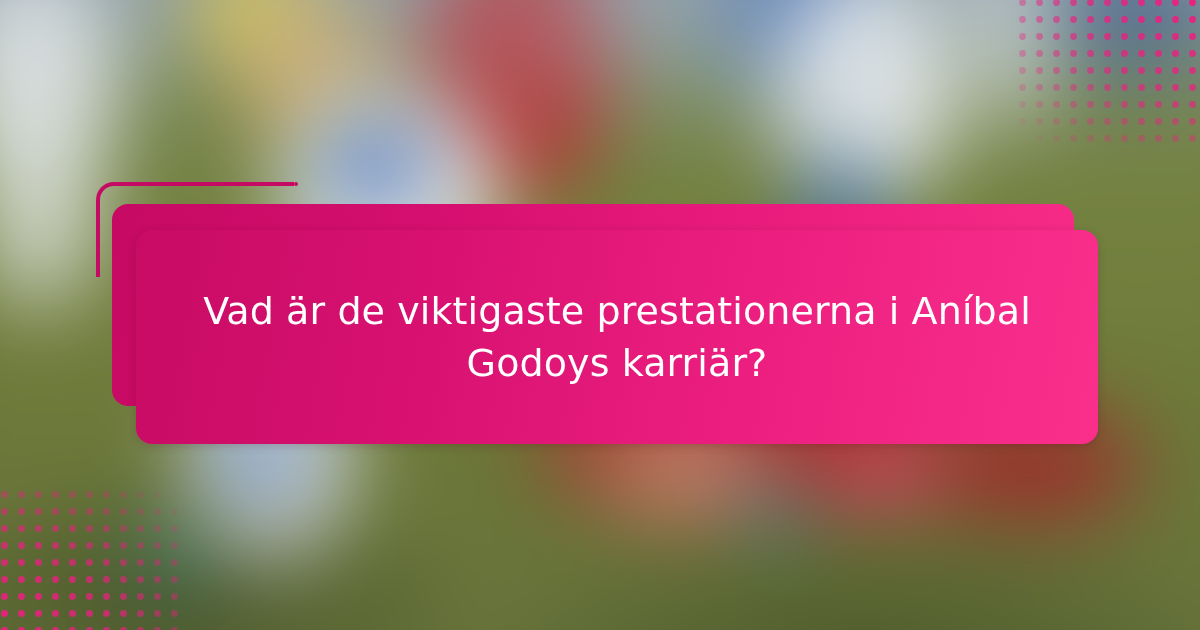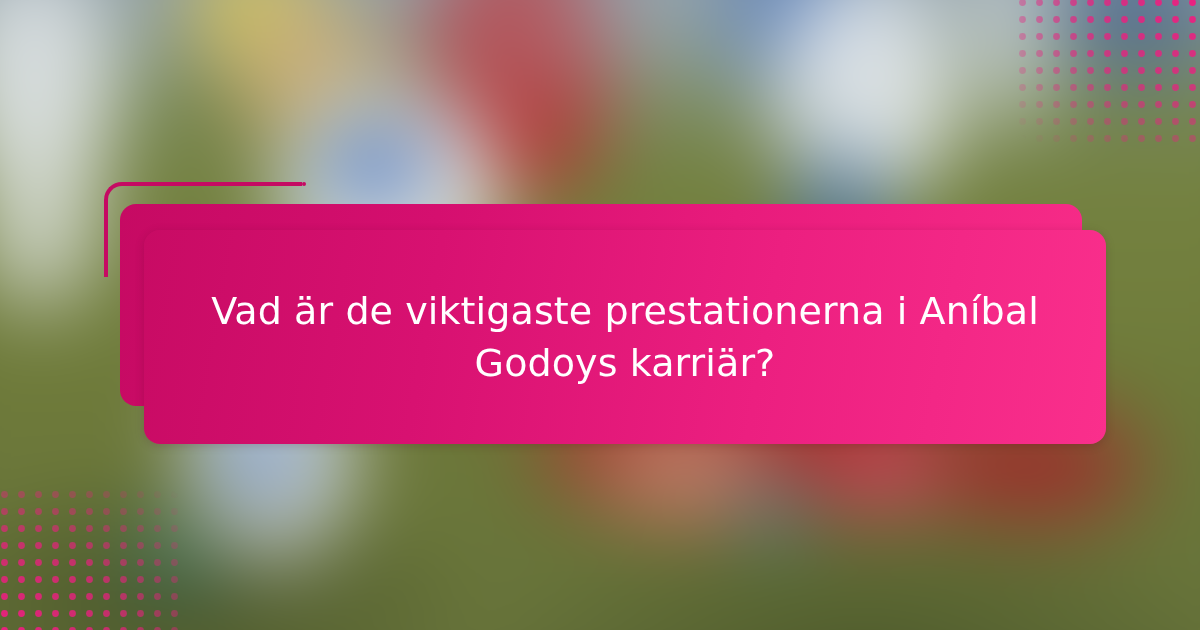--- a/index.html
+++ b/index.html
@@ -62,21 +62,21 @@
     height: 150px;
     pointer-events: none;
   }
   .dots-tr { top: -6px; right: -4px; }
   .dots-bl { bottom: -6px; left: -4px; }
   .dots svg { display: block; width: 100%; height: 100%; }
 
   
   .card-stack {
     position: absolute;
-    left: 104px;
+    left: 96px;
     top: 182px;
     width: 1002px;
     height: 264px;
   }
   .card-outline {
     position: absolute;
     left: 0;
     top: 0;
     width: 198px;
     height: 95px;

